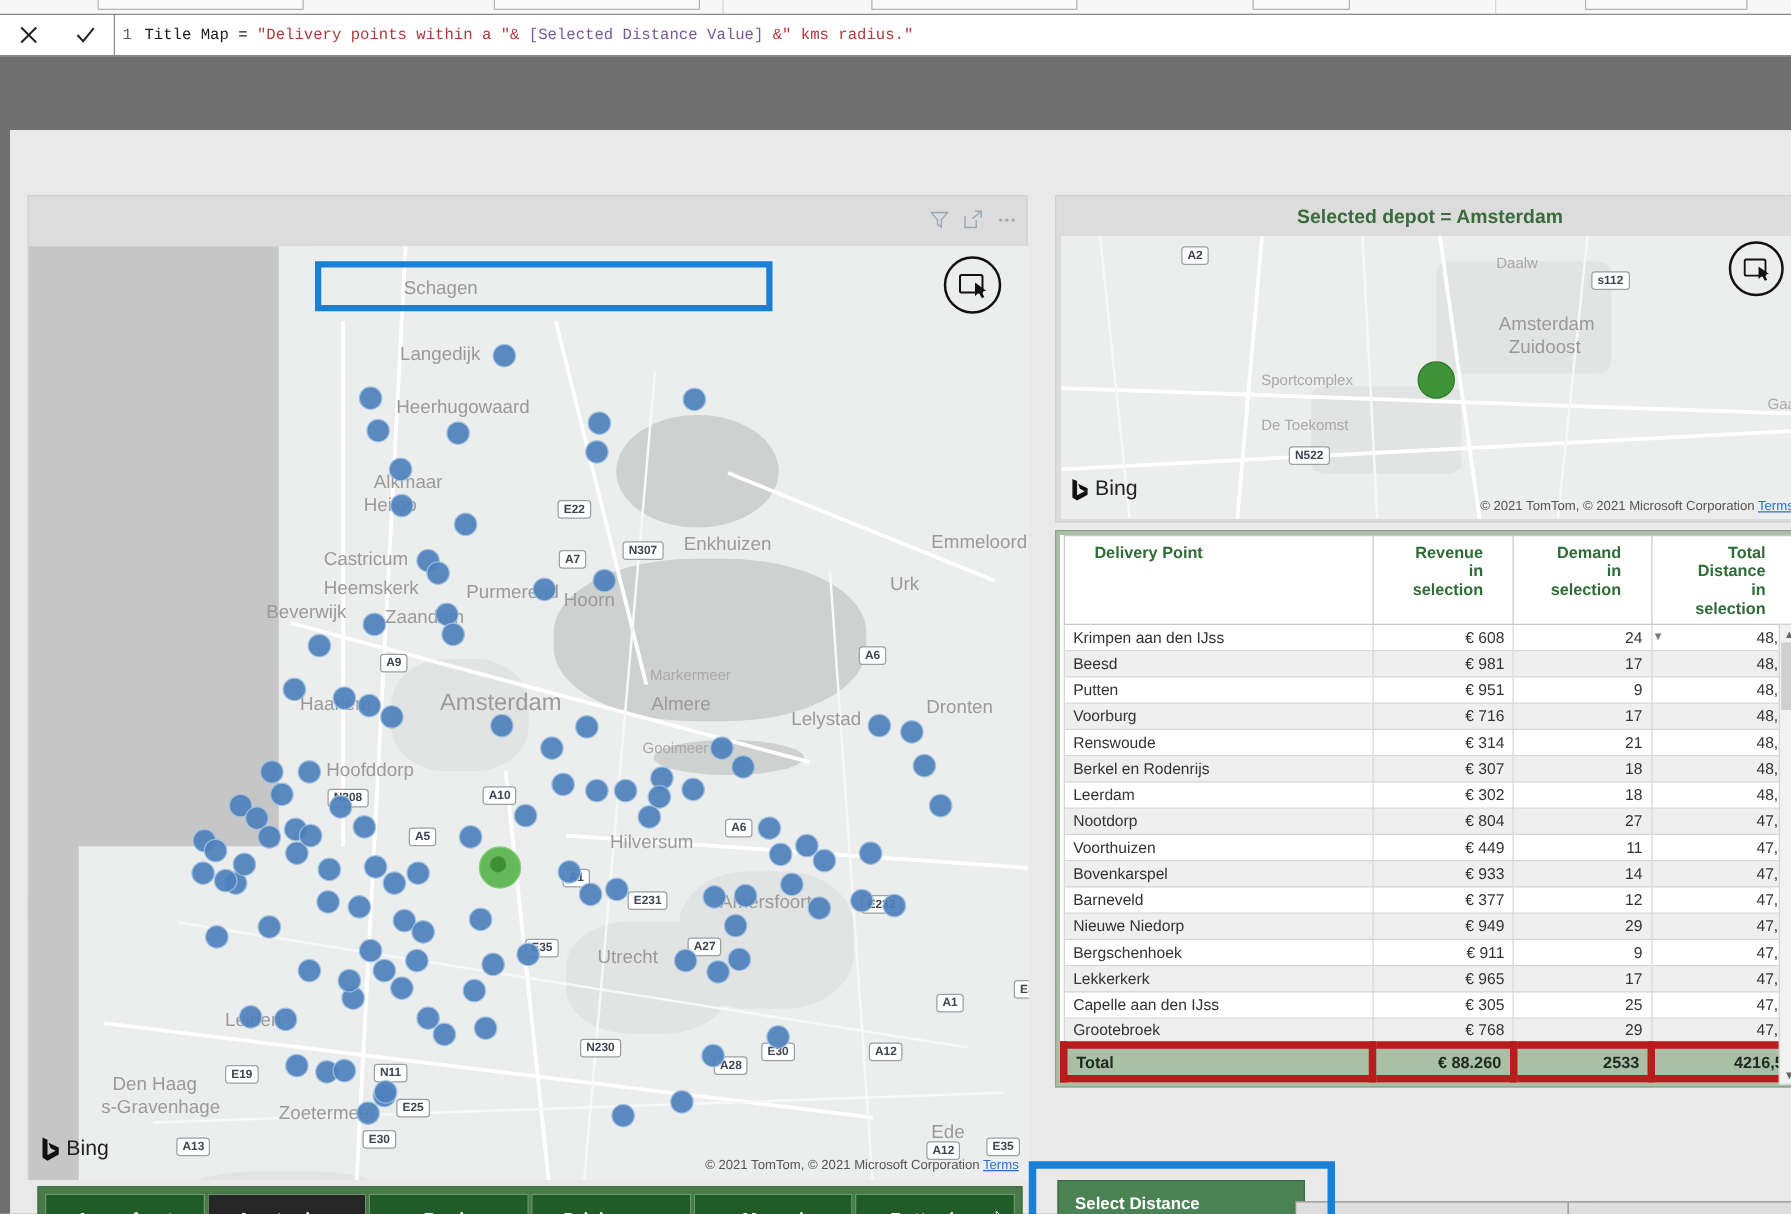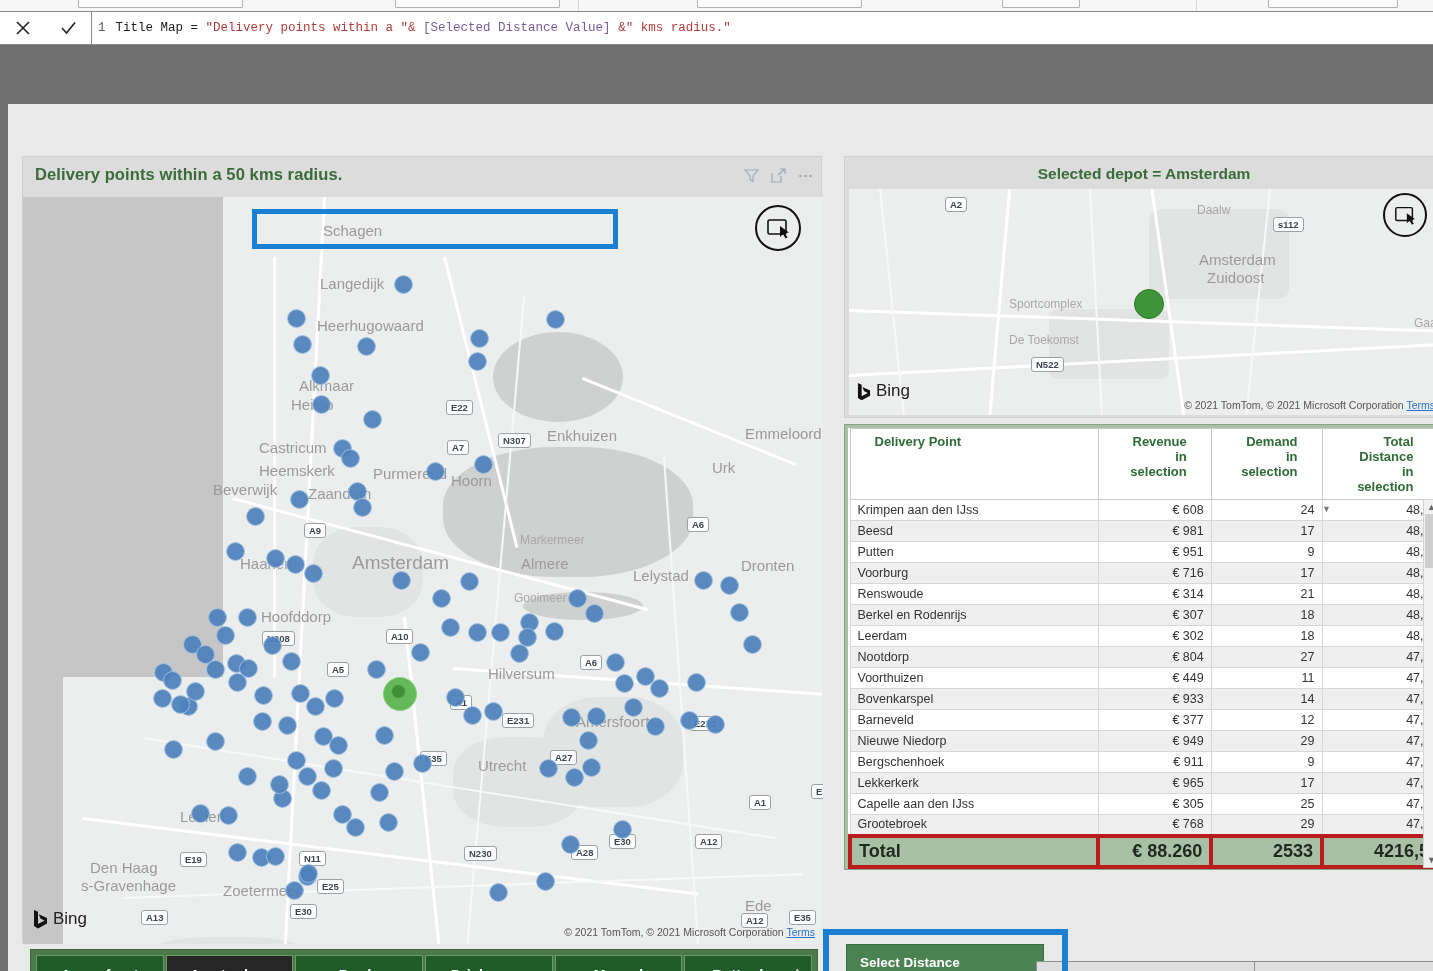--- a/index.html
+++ b/index.html
@@ -146,22 +146,22 @@
   }
   #tbl thead th.left { text-align:left; }
   #tbl thead th.right { text-align:right; }
   #tbl tbody td {
     font-size:12.5px; color:#333; border:1px solid #d7d7d7;
     padding:2px 7px; height:21px; background:#fff;
   }
   #tbl tbody tr:nth-child(even) td { background:#efefef; }
   #tbl tbody td.right { text-align:right; }
   #tbl tfoot td {
-    background:#a9c0a6; color:#1f2a1f; font-weight:bold; font-size:18px;
-    border:4px solid #b91c1c; padding:3px 7px; height:24px;
+    background:#a9c0a6; color:#1f2a1f; font-weight:bold; font-size:13px;
+    border:6px solid #b91c1c; padding:3px 7px; height:24px;
   }
   #tbl tfoot td.right { text-align:right; }
   #sort-caret { position:absolute; right:112px; top:79px; color:#7a7a7a; font-size:9px; }
   #tbl-scrollbar {
     position:absolute; right:3px; top:74px; width:17px; height:369px;
     background:#f1f1f1; border:1px solid #d4d4d4; display:flex;
     flex-direction:column; justify-content:space-between; align-items:center;
   }
   .sb-arrow { font-size:9px; color:#666; height:14px; line-height:14px; cursor:pointer;}
   #sb-thumb { position:absolute; top:14px; left:1px; width:13px; height:54px; background:#cfcfcf; }
@@ -219,21 +219,20 @@
     <span id="line-no">1</span>
     <span class="tok-plain">Title Map = </span><span class="tok-str">"Delivery points within a "&amp;</span><span class="tok-ref"> [Selected Distance Value] </span><span class="tok-str">&amp;" kms radius."</span>
   </div>
 </div>
 
 <div id="report-canvas">
 <div id="page-surface">
 
   <div id="map-visual">
     <div id="map-visual-header">
-      <div id="map-title">Delivery points within a 50 kms radius.</div>
       <div id="map-header-icons">
         <div class="hdr-icon">
           <svg width="17" height="17" viewBox="0 0 17 17">
                 <path d="M2 3 H15 L10 9 V14.5 L7 12.5 V9 Z" stroke="#9aa9b6" stroke-width="1.1" fill="none"></path>
               </svg>
         </div>
         <div class="hdr-icon">
           <svg width="17" height="17" viewBox="0 0 17 17">
                 <path d="M2 6 V15 H11 V9" stroke="#9aa9b6" stroke-width="1.2" fill="none"></path>
                 <path d="M8 8 L15 2 M10 2 H15 V7" stroke="#9aa9b6" stroke-width="1.2" fill="none"></path>
@@ -319,21 +318,21 @@
             <div class="rd-shield" style="left: 363px; top: 432px;">A10</div>
             <div class="rd-shield" style="left: 304px; top: 465px;">A5</div>
             <div class="rd-shield" style="left: 557px; top: 458px;">A6</div>
             <div class="rd-shield" style="left: 427px; top: 498px;">A1</div>
             <div class="rd-shield" style="left: 479px; top: 516px;">E231</div>
             <div class="rd-shield" style="left: 666px; top: 519px;">E232</div>
             <div class="rd-shield" style="left: 397px; top: 554px;">E35</div>
             <div class="rd-shield" style="left: 527px; top: 553px;">A27</div>
             <div class="rd-shield" style="left: 788px; top: 587px;">E30</div>
             <div class="rd-shield" style="left: 726px; top: 598px;">A1</div>
-            <div class="rd-shield" style="left: 441px; top: 634px; margin-top: 15px;">N230</div>
+            <div class="rd-shield" style="left: 441px; top: 634px;">N230</div>
             <div class="rd-shield" style="left: 586px; top: 637px;">E30</div>
             <div class="rd-shield" style="left: 548px; top: 648px;">A28</div>
             <div class="rd-shield" style="left: 672px; top: 637px;">A12</div>
             <div class="rd-shield" style="left: 157px; top: 655px;">E19</div>
             <div class="rd-shield" style="left: 276px; top: 654px;">N11</div>
             <div class="rd-shield" style="left: 294px; top: 682px;">E25</div>
             <div class="rd-shield" style="left: 267px; top: 707px;">E30</div>
             <div class="rd-shield" style="left: 118px; top: 713px;">A13</div>
             <div class="rd-shield" style="left: 718px; top: 716px;">A12</div>
             <div class="rd-shield" style="left: 766px; top: 713px;">E35</div>

